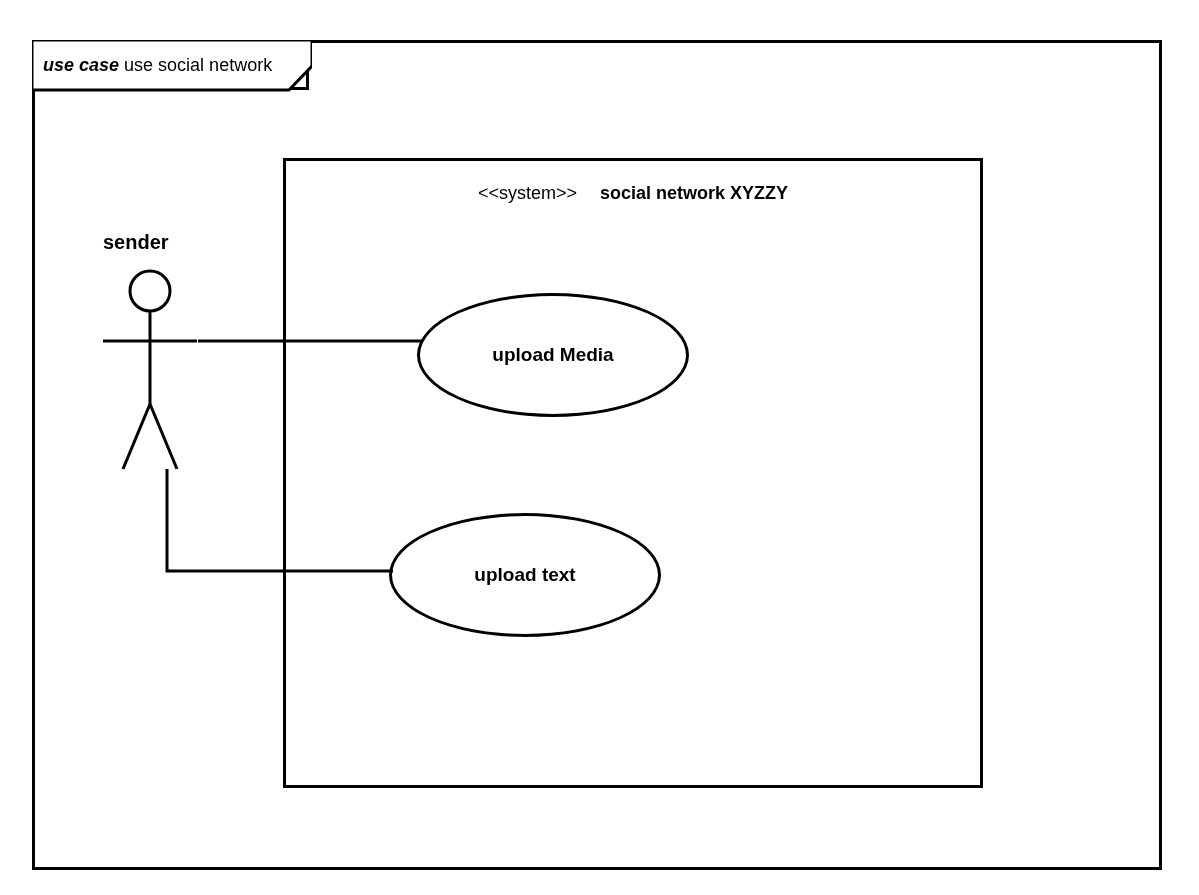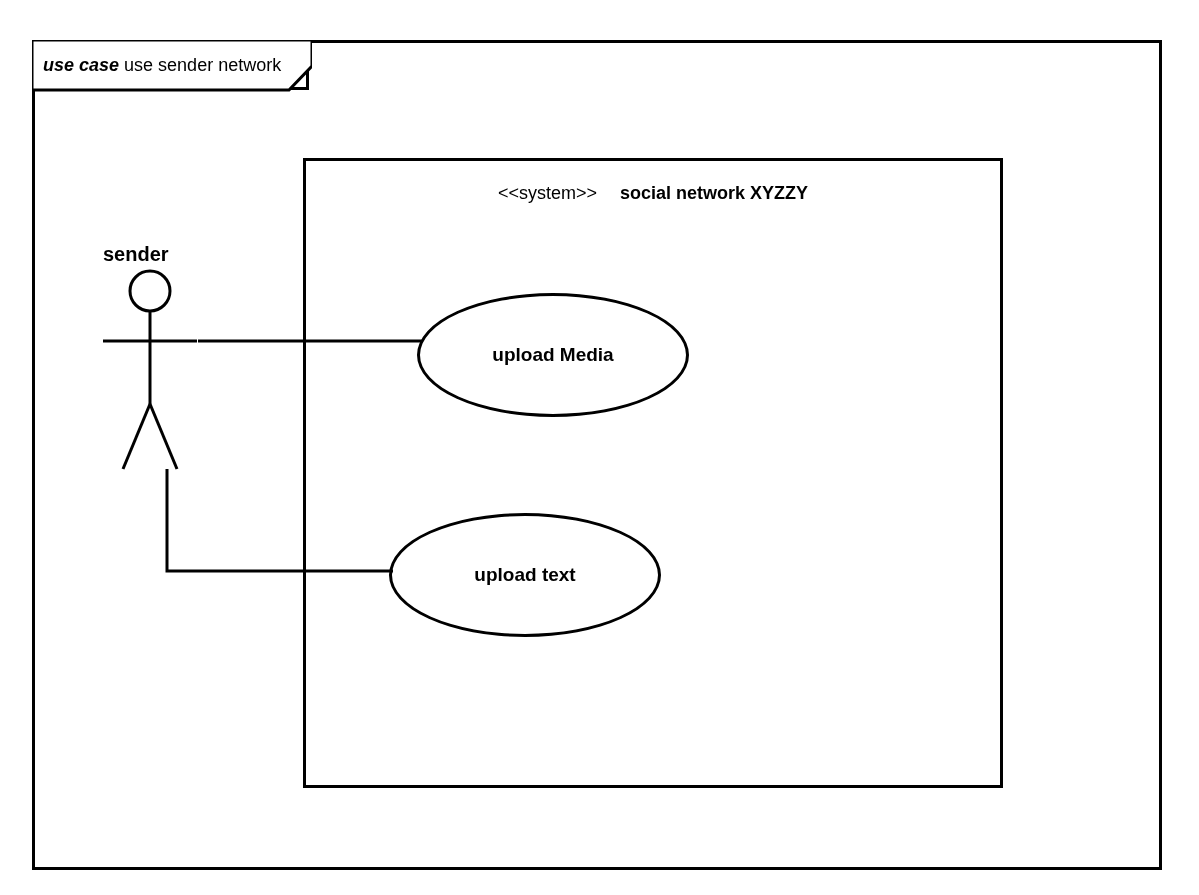--- a/index.html
+++ b/index.html
@@ -39,21 +39,21 @@
       font-size: 18px;
       color: #000;
       white-space: nowrap;
     }
     .title-tab-text .bold {
       font-weight: 700;
       font-style: italic;
     }
     .system-box {
       position: absolute;
-      left: 268px;
+      left: 248px;
       top: 115px;
       width: 700px;
       height: 630px;
       border: 3px solid #000;
     }
     .system-header {
       position: absolute;
       top: 22px;
       width: 100%;
       text-align: center;
@@ -63,21 +63,21 @@
     .system-header .stereo {
       font-weight: 400;
       margin-right: 18px;
     }
     .system-header .sysname {
       font-weight: 700;
     }
     .actor-label {
       position: absolute;
       left: 68px;
-      top: 200px;
+      top: 188px;
       font-size: 20px;
       font-weight: 700;
       color: #000;
     }
     .actor-figure {
       position: absolute;
       left: 60px;
       top: 226px;
     }
     .usecase-ellipse {
@@ -106,21 +106,21 @@
 <body>
 
 <div class="diagram-frame">
 
   <div class="title-tab">
     <svg width="280" height="53" viewBox="0 0 280 53">
       <polygon points="0,0 280,0 280,26 257,50 0,50" fill="#fff" stroke="#000" stroke-width="3"></polygon>
     </svg>
     <div class="title-tab-text">
       <span class="bold">use case</span>
-      <span>use sender network</span>
+      <span>use social network</span>
     </div>
   </div>
 
   <div class="actor-label">sender</div>
 
   <div class="actor-figure">
     <svg width="110" height="210" viewBox="0 0 110 210">
       <circle cx="55" cy="22" r="20" fill="none" stroke="#000" stroke-width="3"></circle>
       <line x1="55" y1="42" x2="55" y2="135" stroke="#000" stroke-width="3"></line>
       <line x1="8" y1="72" x2="102" y2="72" stroke="#000" stroke-width="3"></line>

